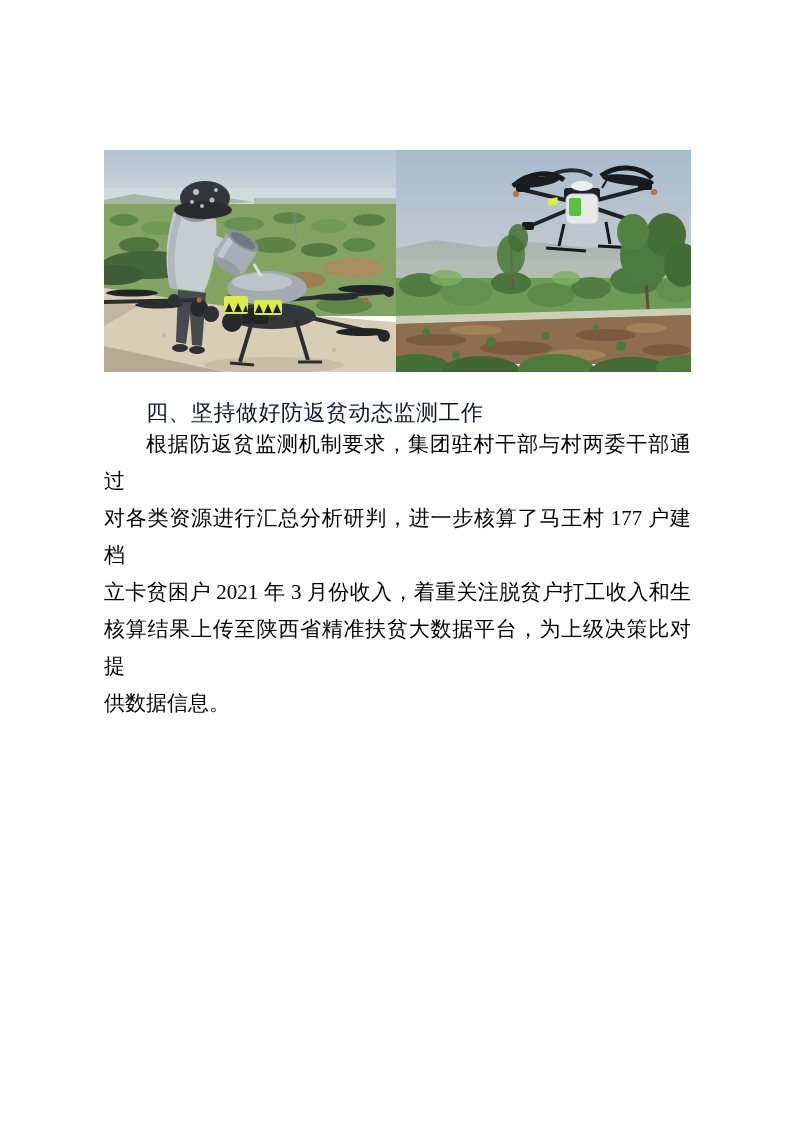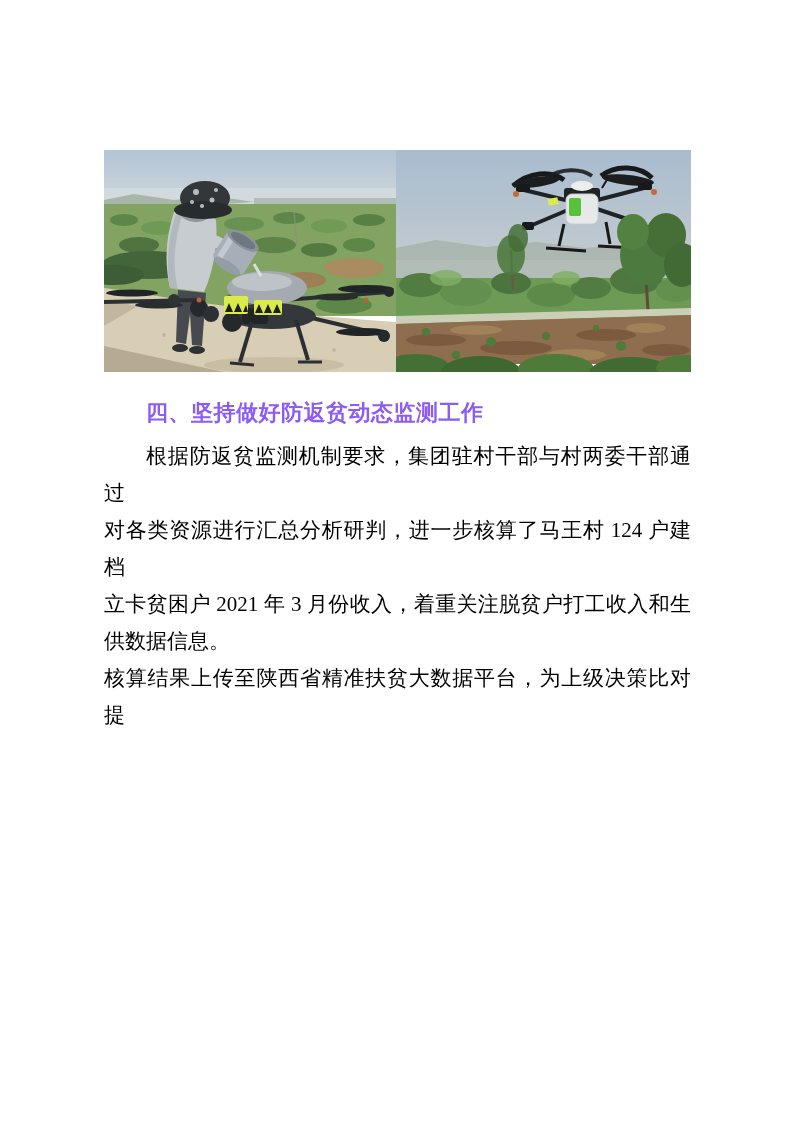--- a/index.html
+++ b/index.html
@@ -21,27 +21,27 @@
   .photo-row {
     display: flex;
     width: 587px;
     height: 222px;
   }
   .photo-row svg { display: block; }
   .heading {
     margin: 28px 0 0 0;
     padding-left: 42px;
     font-family: "Liberation Sans", "DejaVu Sans", sans-serif;
-    font-weight: 700;
+    font-weight: 400;
     font-size: 22px;
     line-height: 26px;
-    color: #8b5cf6;
+    color: #0f172a;
     letter-spacing: 0.5px;
   }
-  .para { margin-top: 12px; }
+  .para { }
   .line {
     font-size: 21px;
     line-height: 37px;
     text-align: justify;
     text-align-last: justify;
   }
   .line-first { text-indent: 42px; }
   .line-last { text-align-last: left; }
 </style>
 </head>
@@ -246,20 +246,20 @@
           <ellipse cx="235" cy="223" rx="42" ry="16" fill="#426b33"></ellipse>
           <ellipse cx="290" cy="218" rx="30" ry="13" fill="#4e7a3a"></ellipse>
         </g>
       </svg>
     </div>
 
     <h1 class="heading">四、坚持做好防返贫动态监测工作</h1>
 
     <div class="para">
       <div class="line line-first">根据防返贫监测机制要求，集团驻村干部与村两委干部通过</div>
-      <div class="line">对各类资源进行汇总分析研判，进一步核算了马王村 124 户建档</div>
+      <div class="line">对各类资源进行汇总分析研判，进一步核算了马王村 177 户建档</div>
       <div class="line">立卡贫困户 2021 年 3 月份收入，着重关注脱贫户打工收入和生</div>
+      <div class="line">核算结果上传至陕西省精准扶贫大数据平台，为上级决策比对提</div>
       <div class="line line-last">供数据信息。</div>
-      <div class="line">核算结果上传至陕西省精准扶贫大数据平台，为上级决策比对提</div>
     </div>
 
   </div>
 </div>
 
 </body></html>

